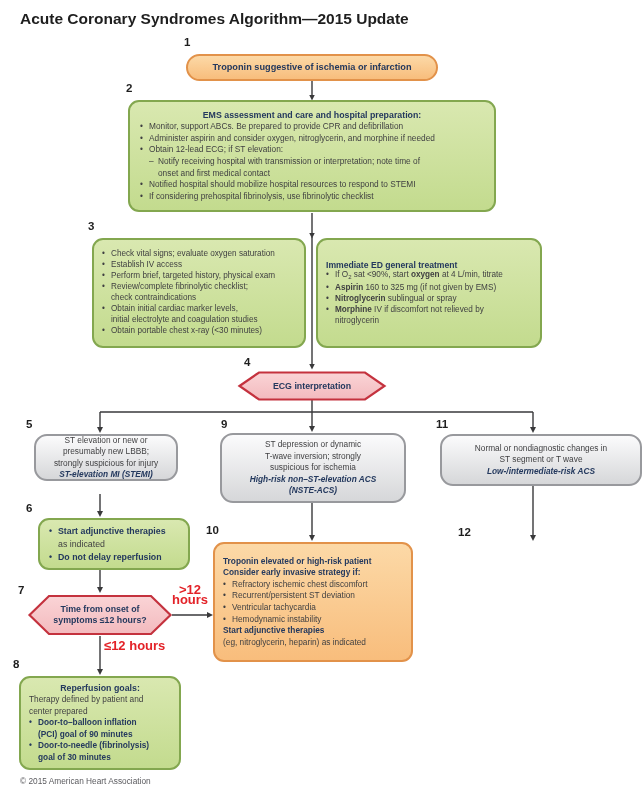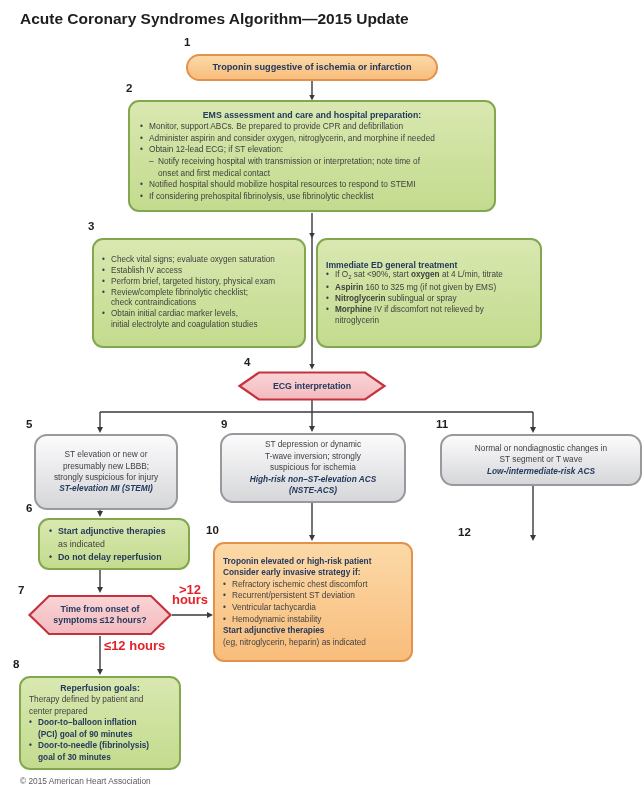--- a/index.html
+++ b/index.html
@@ -97,20 +97,21 @@
     </div>
 
   <div class="abox green dense" style="left:92px;top:238px;width:214px;height:110px;padding:4px 8px">
       <div class="ln"><span class="mk">•</span><span>Check vital signs; evaluate oxygen saturation</span></div>
       <div class="ln"><span class="mk">•</span><span>Establish IV access</span></div>
       <div class="ln"><span class="mk">•</span><span>Perform brief, targeted history, physical exam</span></div>
       <div class="ln"><span class="mk">•</span><span>Review/complete fibrinolytic checklist;</span></div>
       <div class="ln lvl1"><span>check contraindications</span></div>
       <div class="ln"><span class="mk">•</span><span>Obtain initial cardiac marker levels,</span></div>
       <div class="ln lvl1"><span>initial electrolyte and coagulation studies</span></div>
+      <div class="ln"><span class="mk">•</span><span>Obtain portable chest x-ray (&lt;30 minutes)</span></div>
     </div>
   <div class="abox green dense" style="left:316px;top:238px;width:226px;height:110px;padding:4px 8px">
       <div class="ln h"><span>Immediate ED general treatment</span></div>
       <div class="ln"><span class="mk">•</span><span>If O</span><span class="psub">2</span><span> sat &lt;90%, start </span><span class="pb">oxygen</span><span> at 4 L/min, titrate</span></div>
       <div class="ln"><span class="mk">•</span><span class="pb">Aspirin</span><span> 160 to 325 mg (if not given by EMS)</span></div>
       <div class="ln"><span class="mk">•</span><span class="pb">Nitroglycerin</span><span> sublingual or spray</span></div>
       <div class="ln"><span class="mk">•</span><span class="pb">Morphine</span><span> IV if discomfort not relieved by</span></div>
       <div class="ln lvl1"><span>nitroglycerin</span></div>
     </div>
 
@@ -122,21 +123,21 @@
             <stop offset="1" stop-color="#F3BABE"></stop>
       </linearGradient>
         </defs>
       <polygon points="1.5,15 21,1.5 127,1.5 146.5,15 127,28.5 21,28.5" fill="url(#pg4)" stroke="#C4323E" stroke-width="2.2"></polygon>
     </svg>
     <div class="hextext">
         <div class="ln hx"><span>ECG interpretation</span></div>
       </div>
   </div>
 
-  <div class="abox gray" style="left:34px;top:434px;width:144px;height:76px;padding:4px 6px">
+  <div class="abox gray" style="left:34px;top:434px;width:144px;height:47px;padding:4px 6px">
       <div class="ln c"><span>ST elevation or new or</span></div>
       <div class="ln c"><span>presumably new LBBB;</span></div>
       <div class="ln c"><span>strongly suspicious for injury</span></div>
       <div class="ln bin"><span>ST-elevation MI (STEMI)</span></div>
     </div>
 
   <div class="abox gray" style="left:220px;top:433px;width:186px;height:70px;padding:4px 6px">
       <div class="ln c"><span>ST depression or dynamic</span></div>
       <div class="ln c"><span>T-wave inversion; strongly</span></div>
       <div class="ln c"><span>suspicious for ischemia</span></div>

